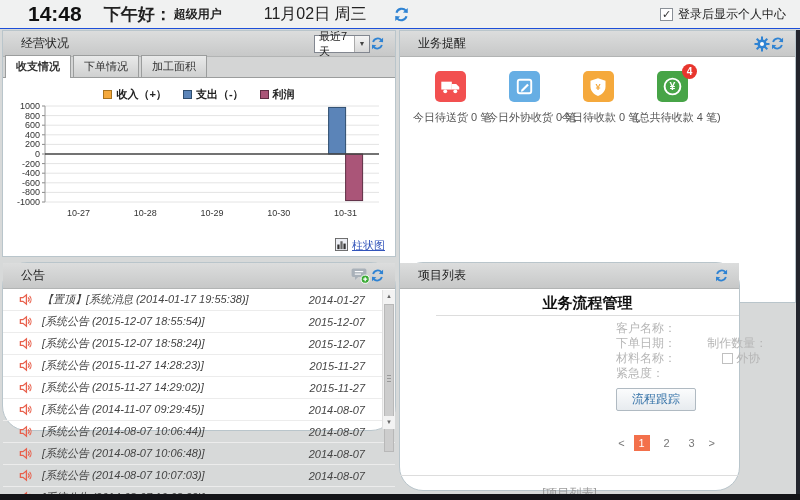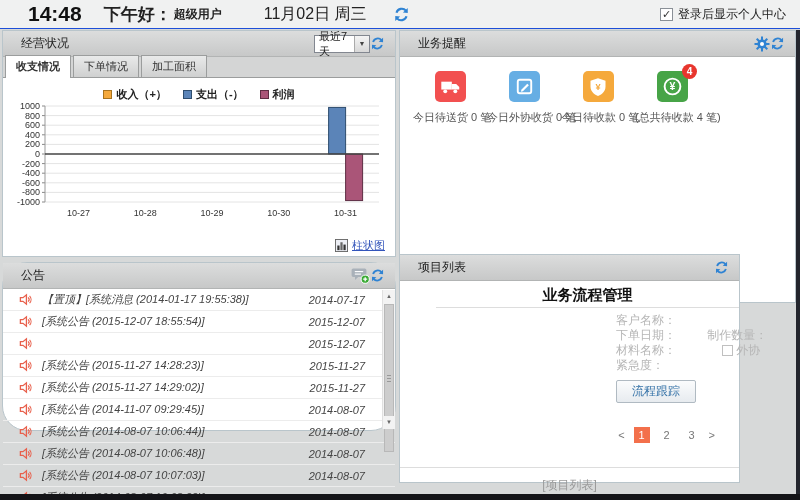--- a/index.html
+++ b/index.html
@@ -64,21 +64,21 @@
   
   .chart-area { position:relative; height:179px; }
   .chart-legend {
     display:flex; justify-content:center; gap:16px; padding-top:8px;
     font-size:11px; font-weight:bold; color:#222; height:24px;
   }
   .legend-item { display:inline-flex; align-items:center; gap:4px; }
   .legend-item .swatch { width:9px; height:9px; border:1px solid #555; display:inline-block; }
   .chart-svg { margin-left:2px; }
   .chart-link {
-    position:absolute; right:10px; bottom:4px; display:flex; align-items:center; gap:4px;
+    position:absolute; right:10px; bottom:4px; display:flex; align-items:flex-start; gap:4px;
     font-size:11px; color:var(--link); text-decoration:underline; cursor:pointer;
   }
   
   .cards { display:flex; padding:14px 0 0 13px; }
   .card { width:74px; text-align:center; position:relative; cursor:pointer; }
   .icon-box {
     width:31px; height:31px; border-radius:5px; margin:0 auto;
     display:flex; align-items:center; justify-content:center;
   }
   .card-label { font-size:11px; color:#555; margin-top:8px; white-space:nowrap; }
@@ -362,21 +362,21 @@
   <div class="announce-list">
   <div class="announce-row">
     <span class="announce-icon">
       <svg width="13" height="13" viewBox="0 0 14 14">
             <path d="M1.5 5 h2.8 L8 2 v10 L4.3 9 H1.5 Z" fill="none" stroke="currentColor" stroke-width="1.4"></path>
             <path d="M9.8 4.6 a3.4 3.4 0 0 1 0 4.8" fill="none" stroke="currentColor" stroke-width="1.2"></path>
             <path d="M11.4 3 a5.9 5.9 0 0 1 0 8" fill="none" stroke="currentColor" stroke-width="1.2"></path>
           </svg>
     </span>
     <span class="a-text">【置顶】[系统消息 (2014-01-17 19:55:38)]</span>
-    <span class="a-date">2014-07-17</span>
+    <span class="a-date">2014-01-27</span>
   </div>
 
   <div class="announce-row">
     <span class="announce-icon">
       <svg width="13" height="13" viewBox="0 0 14 14">
             <path d="M1.5 5 h2.8 L8 2 v10 L4.3 9 H1.5 Z" fill="none" stroke="currentColor" stroke-width="1.4"></path>
             <path d="M9.8 4.6 a3.4 3.4 0 0 1 0 4.8" fill="none" stroke="currentColor" stroke-width="1.2"></path>
             <path d="M11.4 3 a5.9 5.9 0 0 1 0 8" fill="none" stroke="currentColor" stroke-width="1.2"></path>
           </svg>
     </span>
@@ -385,20 +385,21 @@
   </div>
 
   <div class="announce-row">
     <span class="announce-icon">
       <svg width="13" height="13" viewBox="0 0 14 14">
             <path d="M1.5 5 h2.8 L8 2 v10 L4.3 9 H1.5 Z" fill="none" stroke="currentColor" stroke-width="1.4"></path>
             <path d="M9.8 4.6 a3.4 3.4 0 0 1 0 4.8" fill="none" stroke="currentColor" stroke-width="1.2"></path>
             <path d="M11.4 3 a5.9 5.9 0 0 1 0 8" fill="none" stroke="currentColor" stroke-width="1.2"></path>
           </svg>
     </span>
+    <span class="a-text">[系统公告 (2015-12-07 18:58:24)]</span>
     <span class="a-date">2015-12-07</span>
   </div>
 
   <div class="announce-row">
     <span class="announce-icon">
       <svg width="13" height="13" viewBox="0 0 14 14">
             <path d="M1.5 5 h2.8 L8 2 v10 L4.3 9 H1.5 Z" fill="none" stroke="currentColor" stroke-width="1.4"></path>
             <path d="M9.8 4.6 a3.4 3.4 0 0 1 0 4.8" fill="none" stroke="currentColor" stroke-width="1.2"></path>
             <path d="M11.4 3 a5.9 5.9 0 0 1 0 8" fill="none" stroke="currentColor" stroke-width="1.2"></path>
           </svg>
@@ -479,21 +480,21 @@
     <span class="a-date">2014-08-07</span>
   </div>
 </div>
   <div class="scrollbar">
     <div class="sb-btn sb-up">▲</div>
     <div class="sb-thumb"></div>
     <div class="sb-btn sb-down">▼</div>
   </div>
 </div>
 
-<div class="panel" style="left:399px; top:254px; width:341px; height:229px;">
+<div class="panel" style="left:399px; top:262px; width:341px; height:229px;border-radius:24px;">
   <div class="panel-header">
     <span>项目列表</span>
     <span class="hdr-right">
       <span class="blue-icon">
         <svg width="15" height="15" viewBox="0 0 16 16">
             <path d="M3.3 6.3 A5.2 5.2 0 0 1 12.2 4.4" fill="none" stroke="currentColor" stroke-width="2"></path>
             <path d="M13.9 1.8 L13.9 6.6 L9.3 6.2 Z" fill="currentColor"></path>
             <path d="M12.7 9.7 A5.2 5.2 0 0 1 3.8 11.6" fill="none" stroke="currentColor" stroke-width="2"></path>
             <path d="M2.1 14.2 L2.1 9.4 L6.7 9.8 Z" fill="currentColor"></path>
           </svg>

